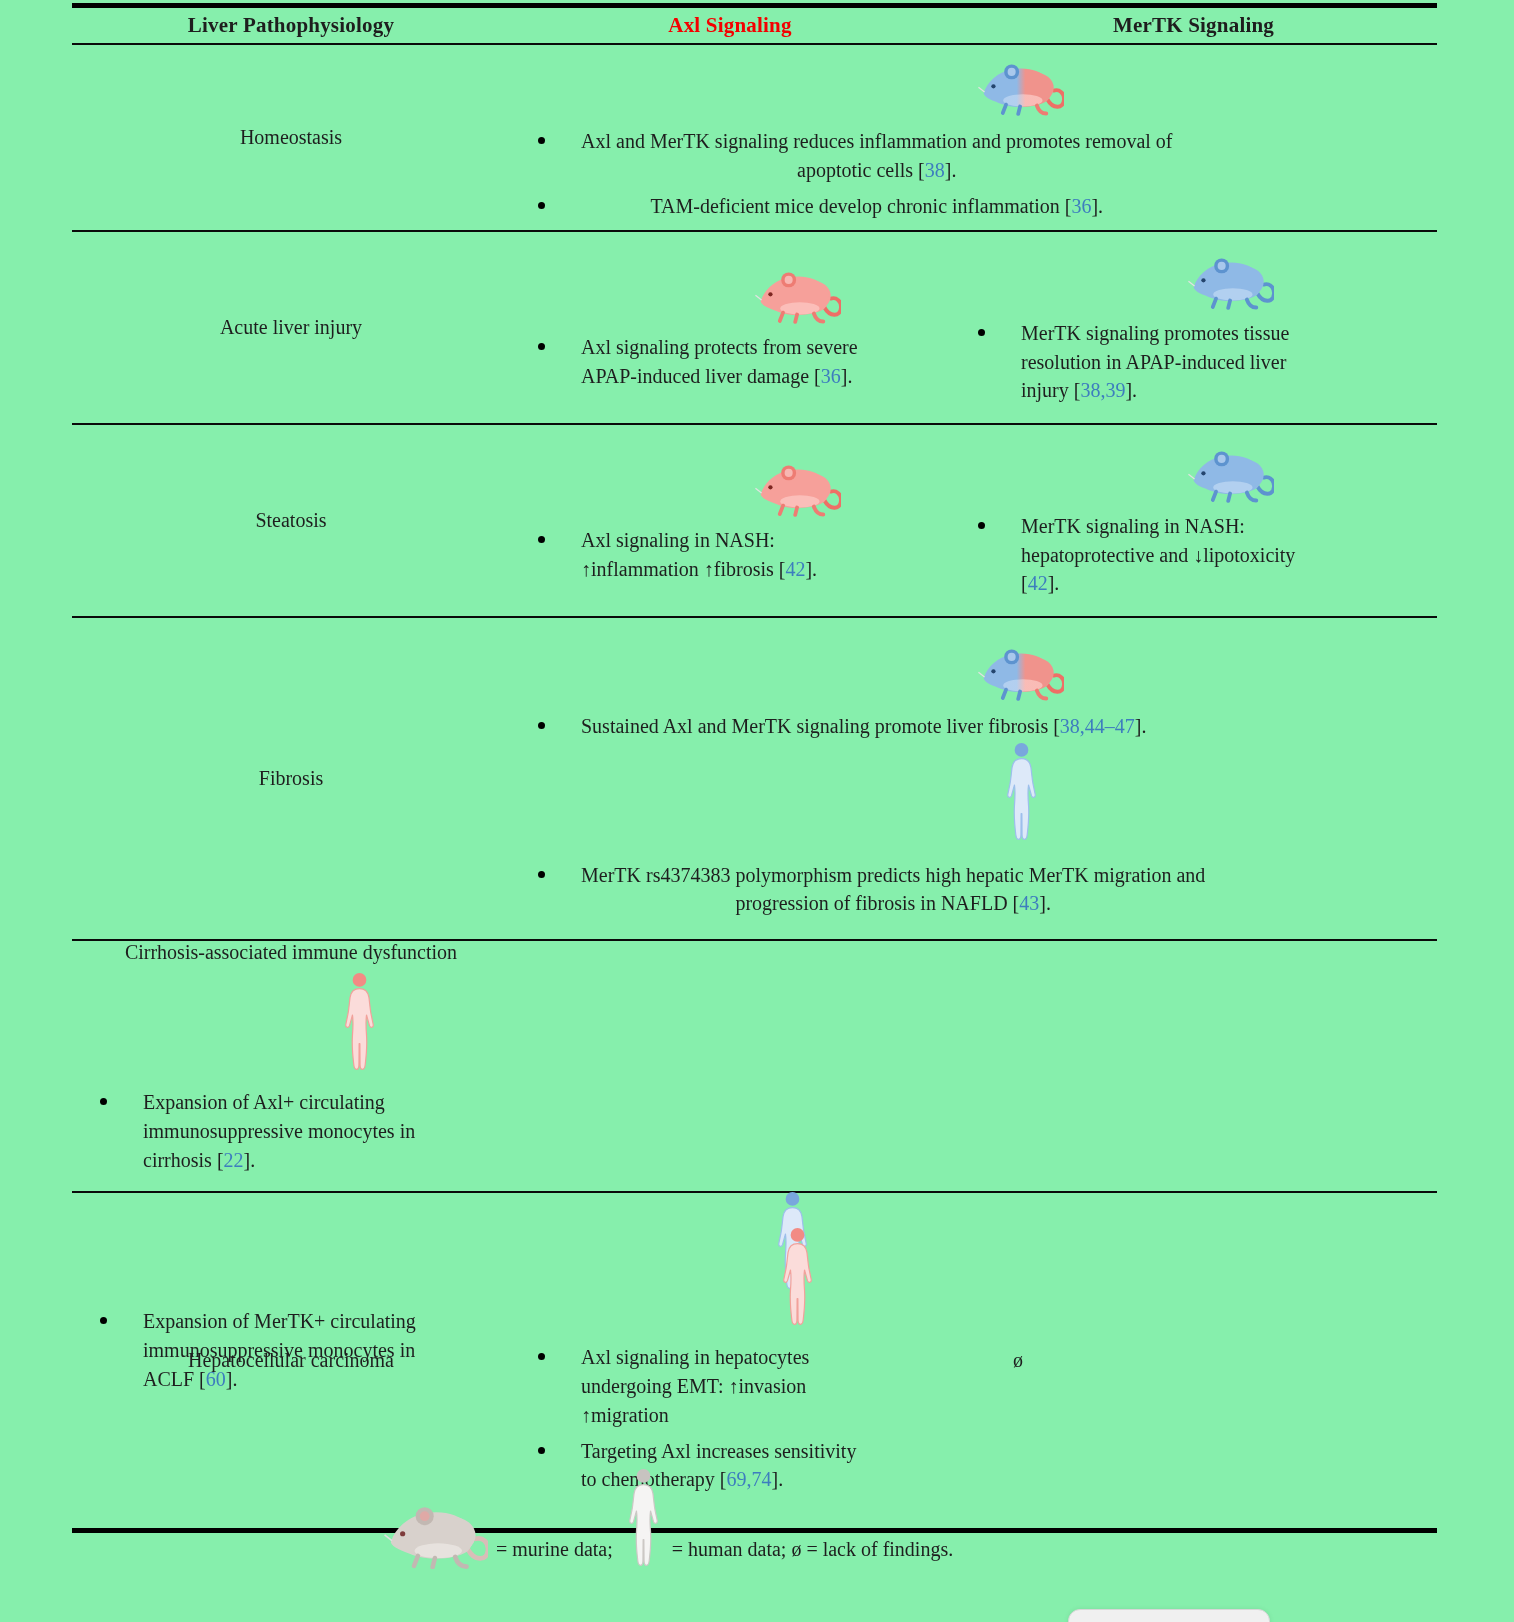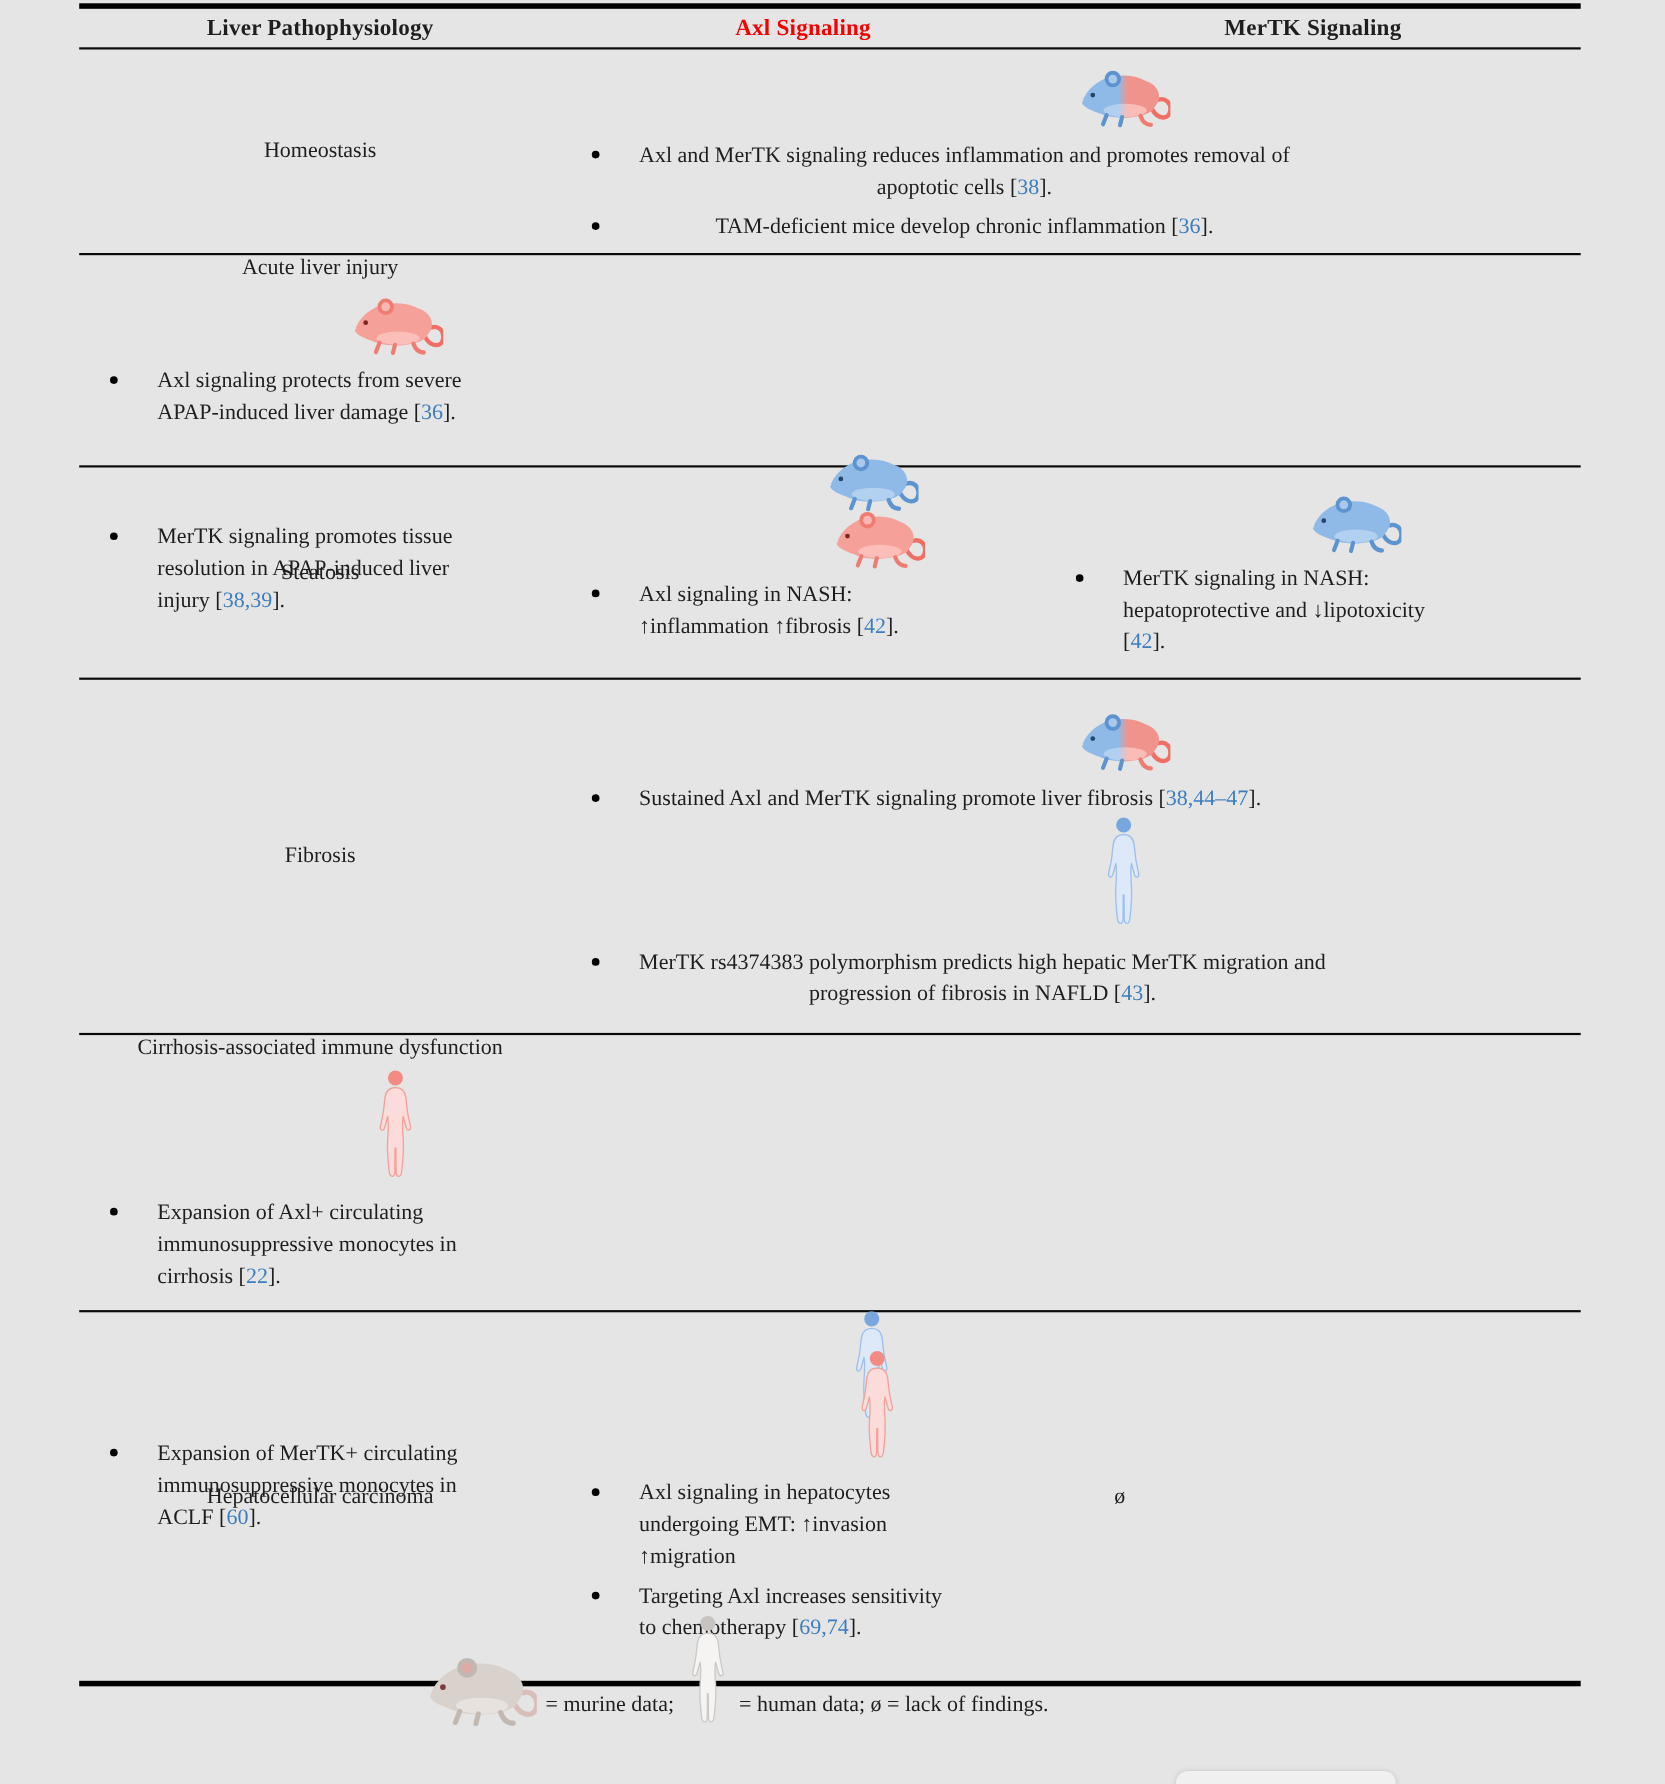--- a/index.html
+++ b/index.html
@@ -1,17 +1,17 @@
 <!DOCTYPE html>
 <html style="--axl-heading: #f40000; --cite: #3d7dbe;"><head>
 <meta charset="utf-8">
 <style>
   html,body{margin:0;padding:0;background:#fff;}
   body{font-family:"Liberation Serif","DejaVu Serif",serif;color:#1e1e1e;}
-  .page{position:relative;width:1514px;height:1622px;background:#e5e5e5;overflow:hidden;}
+  .page{position:relative;width:1514px;height:1622px;background:#86efac;overflow:hidden;}
 
   .tbl{position:absolute;left:72px;top:3px;width:1365px;
        border-top:5px solid #000;border-bottom:5px solid #000;box-sizing:border-box;}
   .row{display:flex;border-bottom:2px solid #0a0a0a;}
   .row.last{border-bottom:none;}
 
   .thead{height:35px;align-items:center;}
   .hcell{font-weight:bold;font-size:21px;text-align:center;letter-spacing:0.2px;}
   .w1{width:438px;}
   .w2{width:440px;}
@@ -20,21 +20,21 @@
 
   .lab{width:438px;display:flex;align-items:center;justify-content:center;
        text-align:center;font-size:20px;padding:0 12px;box-sizing:border-box;}
 
   .cell{display:flex;flex-direction:column;justify-content:center;align-items:flex-start;
         padding:8px 0 8px 25px;box-sizing:border-box;}
   .c2{width:440px;}
   .c3{flex:1;}
   .merged{flex:1;text-align:center;}
 
-  .r1{height:185px;} .r2{height:191px;flex-direction:column;} .r3{height:191px;}
+  .r1{height:185px;} .r2{height:191px;} .r3{height:191px;}
   .r4{height:321px;} .r5{height:250px;flex-direction:column;} .r6{height:335px;}
 
   .bullets{display:flex;flex-direction:column;gap:7px;margin-top:9px;}
   .bullet{display:grid;grid-template-columns:46px 1fr;}
   .dot{width:7px;height:7px;border-radius:50%;background:#000;margin-top:10px;margin-left:3px;}
   .btxt{font-size:20px;line-height:1.44;white-space:pre-line;}
   .cite{color:var(--cite,#3d7dbe);}
   .nofind{font-size:20px;margin-left:38px;}
 
   .ic{align-self:center;line-height:0;display:block;}

